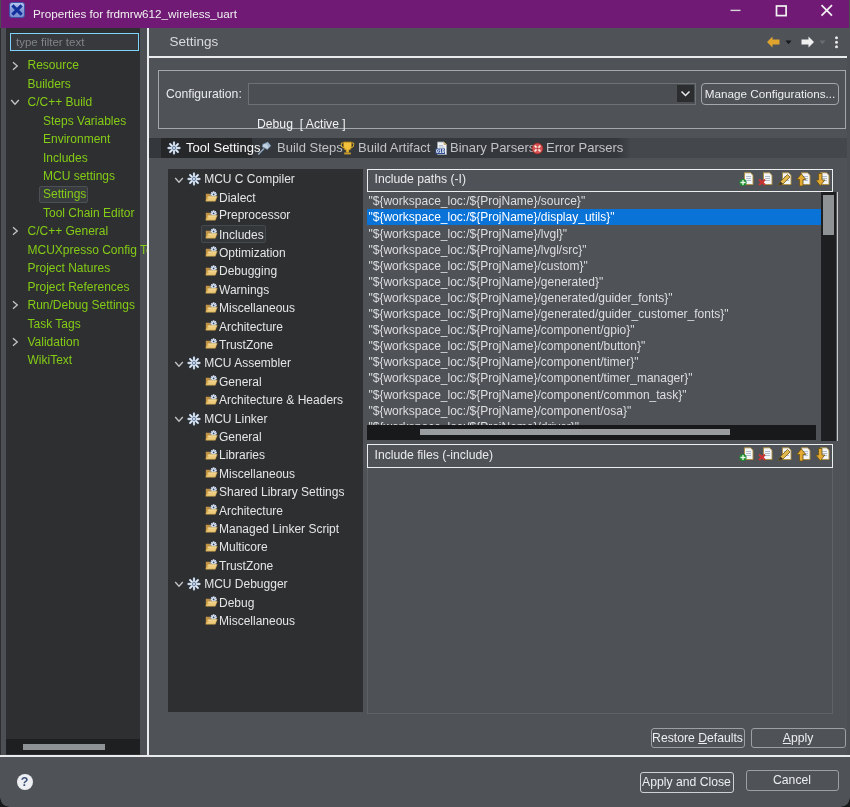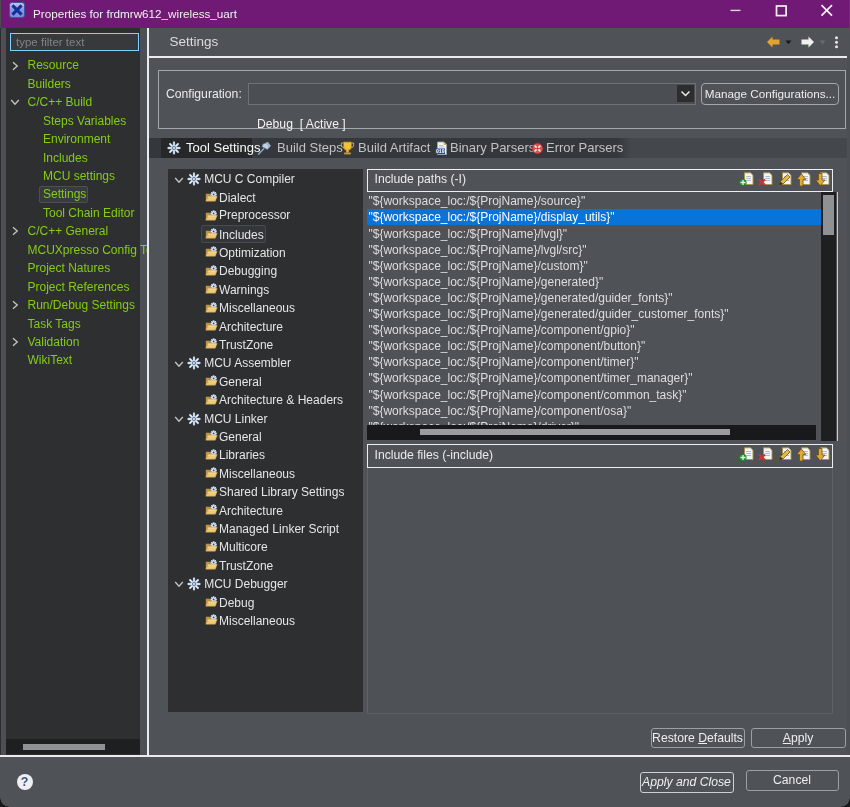--- a/index.html
+++ b/index.html
@@ -55,21 +55,21 @@
 #grp2body { left:218px; top:309.5px; width:466px; height:246.5px; background:#4e5257; border:1px solid #5e6267; border-top:none; }
 
 .hdricons { position:absolute; top:0.5px; right:1px; }
 
 .btn { border:1px solid #9aa0a4; border-radius:3px; color:#eceeef; font-size:12.2px; text-align:center; }
 #restorebtn { left:502px; top:670.3px; width:94px; height:20.5px; line-height:19px; }
 #applybtn { left:602px; top:670.3px; width:95px; height:20.5px; line-height:19px; }
 #hline2 { left:0px; top:754.5px; width:850px; height:2px; background:#e9ebec; }
 #bottombar { left:0px; top:756.5px; width:850px; height:50.5px; background:#4f5358; }
 #helpicon { left:16.5px; top:17px; width:16px; height:16px; background:#edeff3; border-radius:50%; color:#3d5276; font-size:12.5px; font-weight:bold; text-align:center; line-height:16.5px; }
-#aacbtn { left:639.5px; top:15.5px; width:94px; height:21px; line-height:19px; border:1.5px solid #ced2d5;font-style:italic; }
+#aacbtn { left:639.5px; top:15.5px; width:94px; height:21px; line-height:19px; border:1.5px solid #ced2d5; }
 #cancelbtn { left:745.5px; top:13px; width:93px; height:21px; line-height:19px; }
 </style>
 </head>
 <body>
 <div id="win">
   <div class="abs" id="titlebar">
     <svg class="abs" style="left:9px;top:2px" width="16" height="16" viewBox="0 0 16 16">
       <defs>
           <linearGradient id="lg" x1="0" y1="0" x2="0" y2="1">
         <stop offset="0" stop-color="#c0cbf0"></stop>

